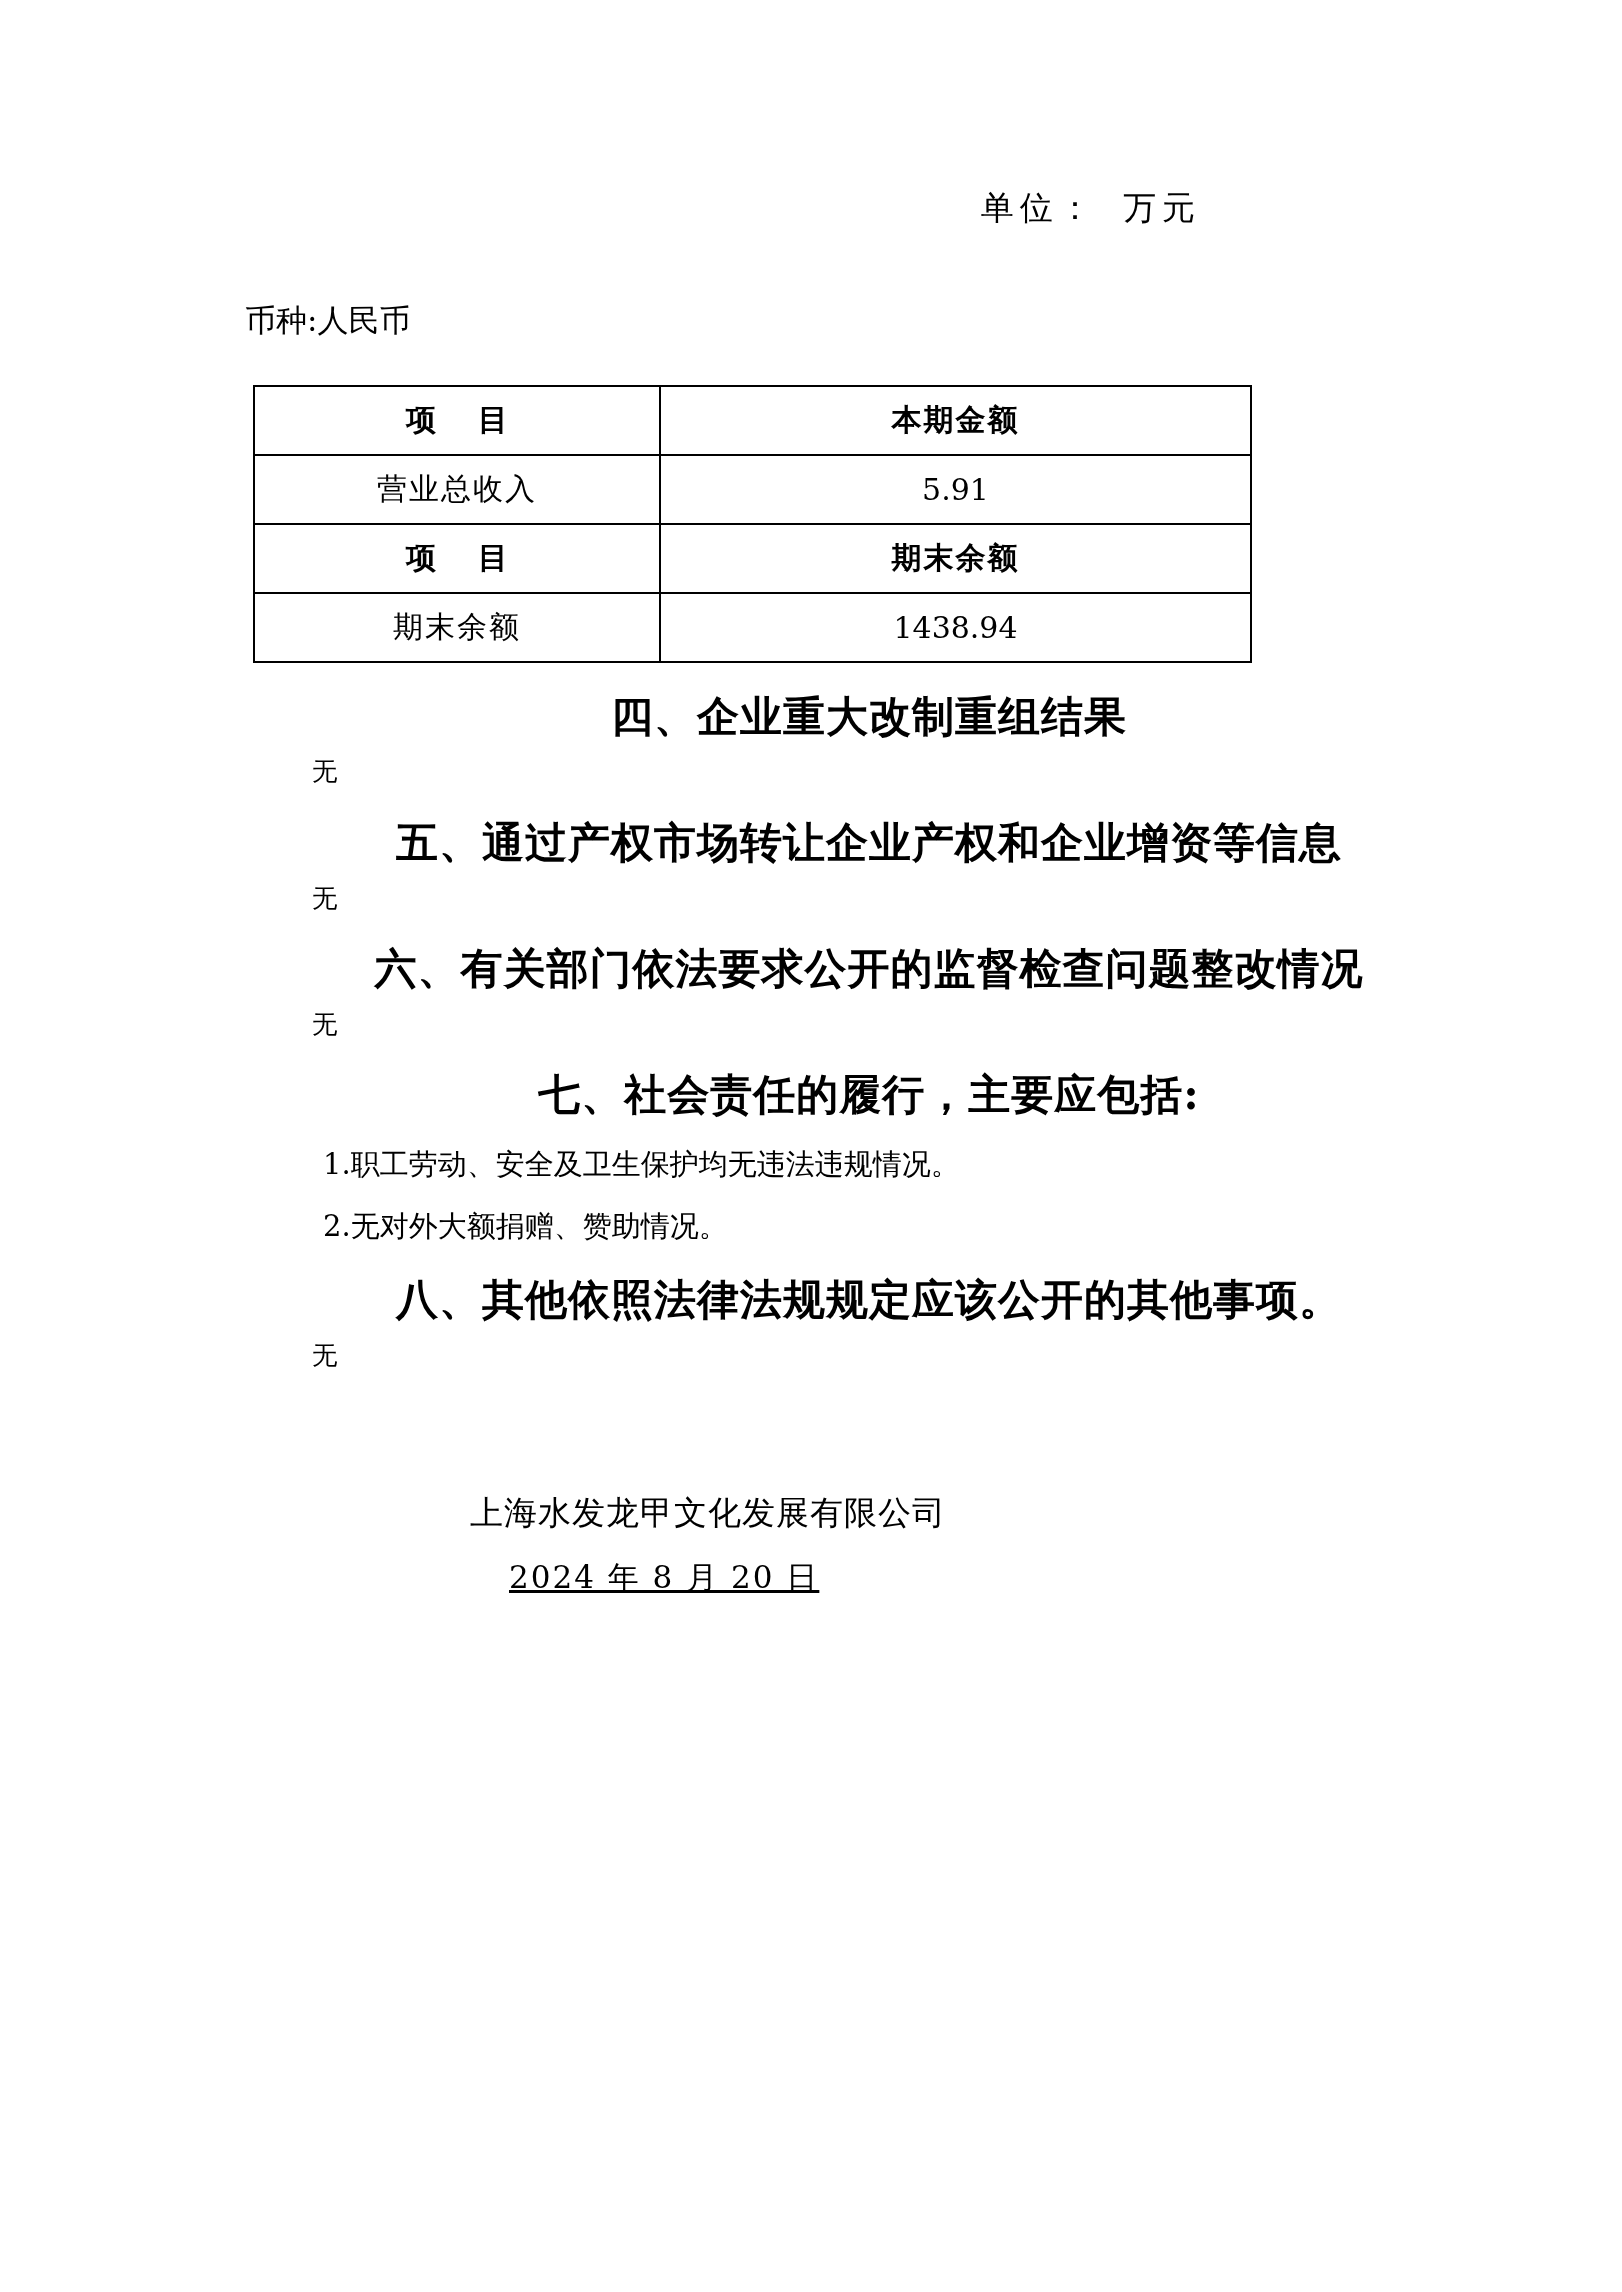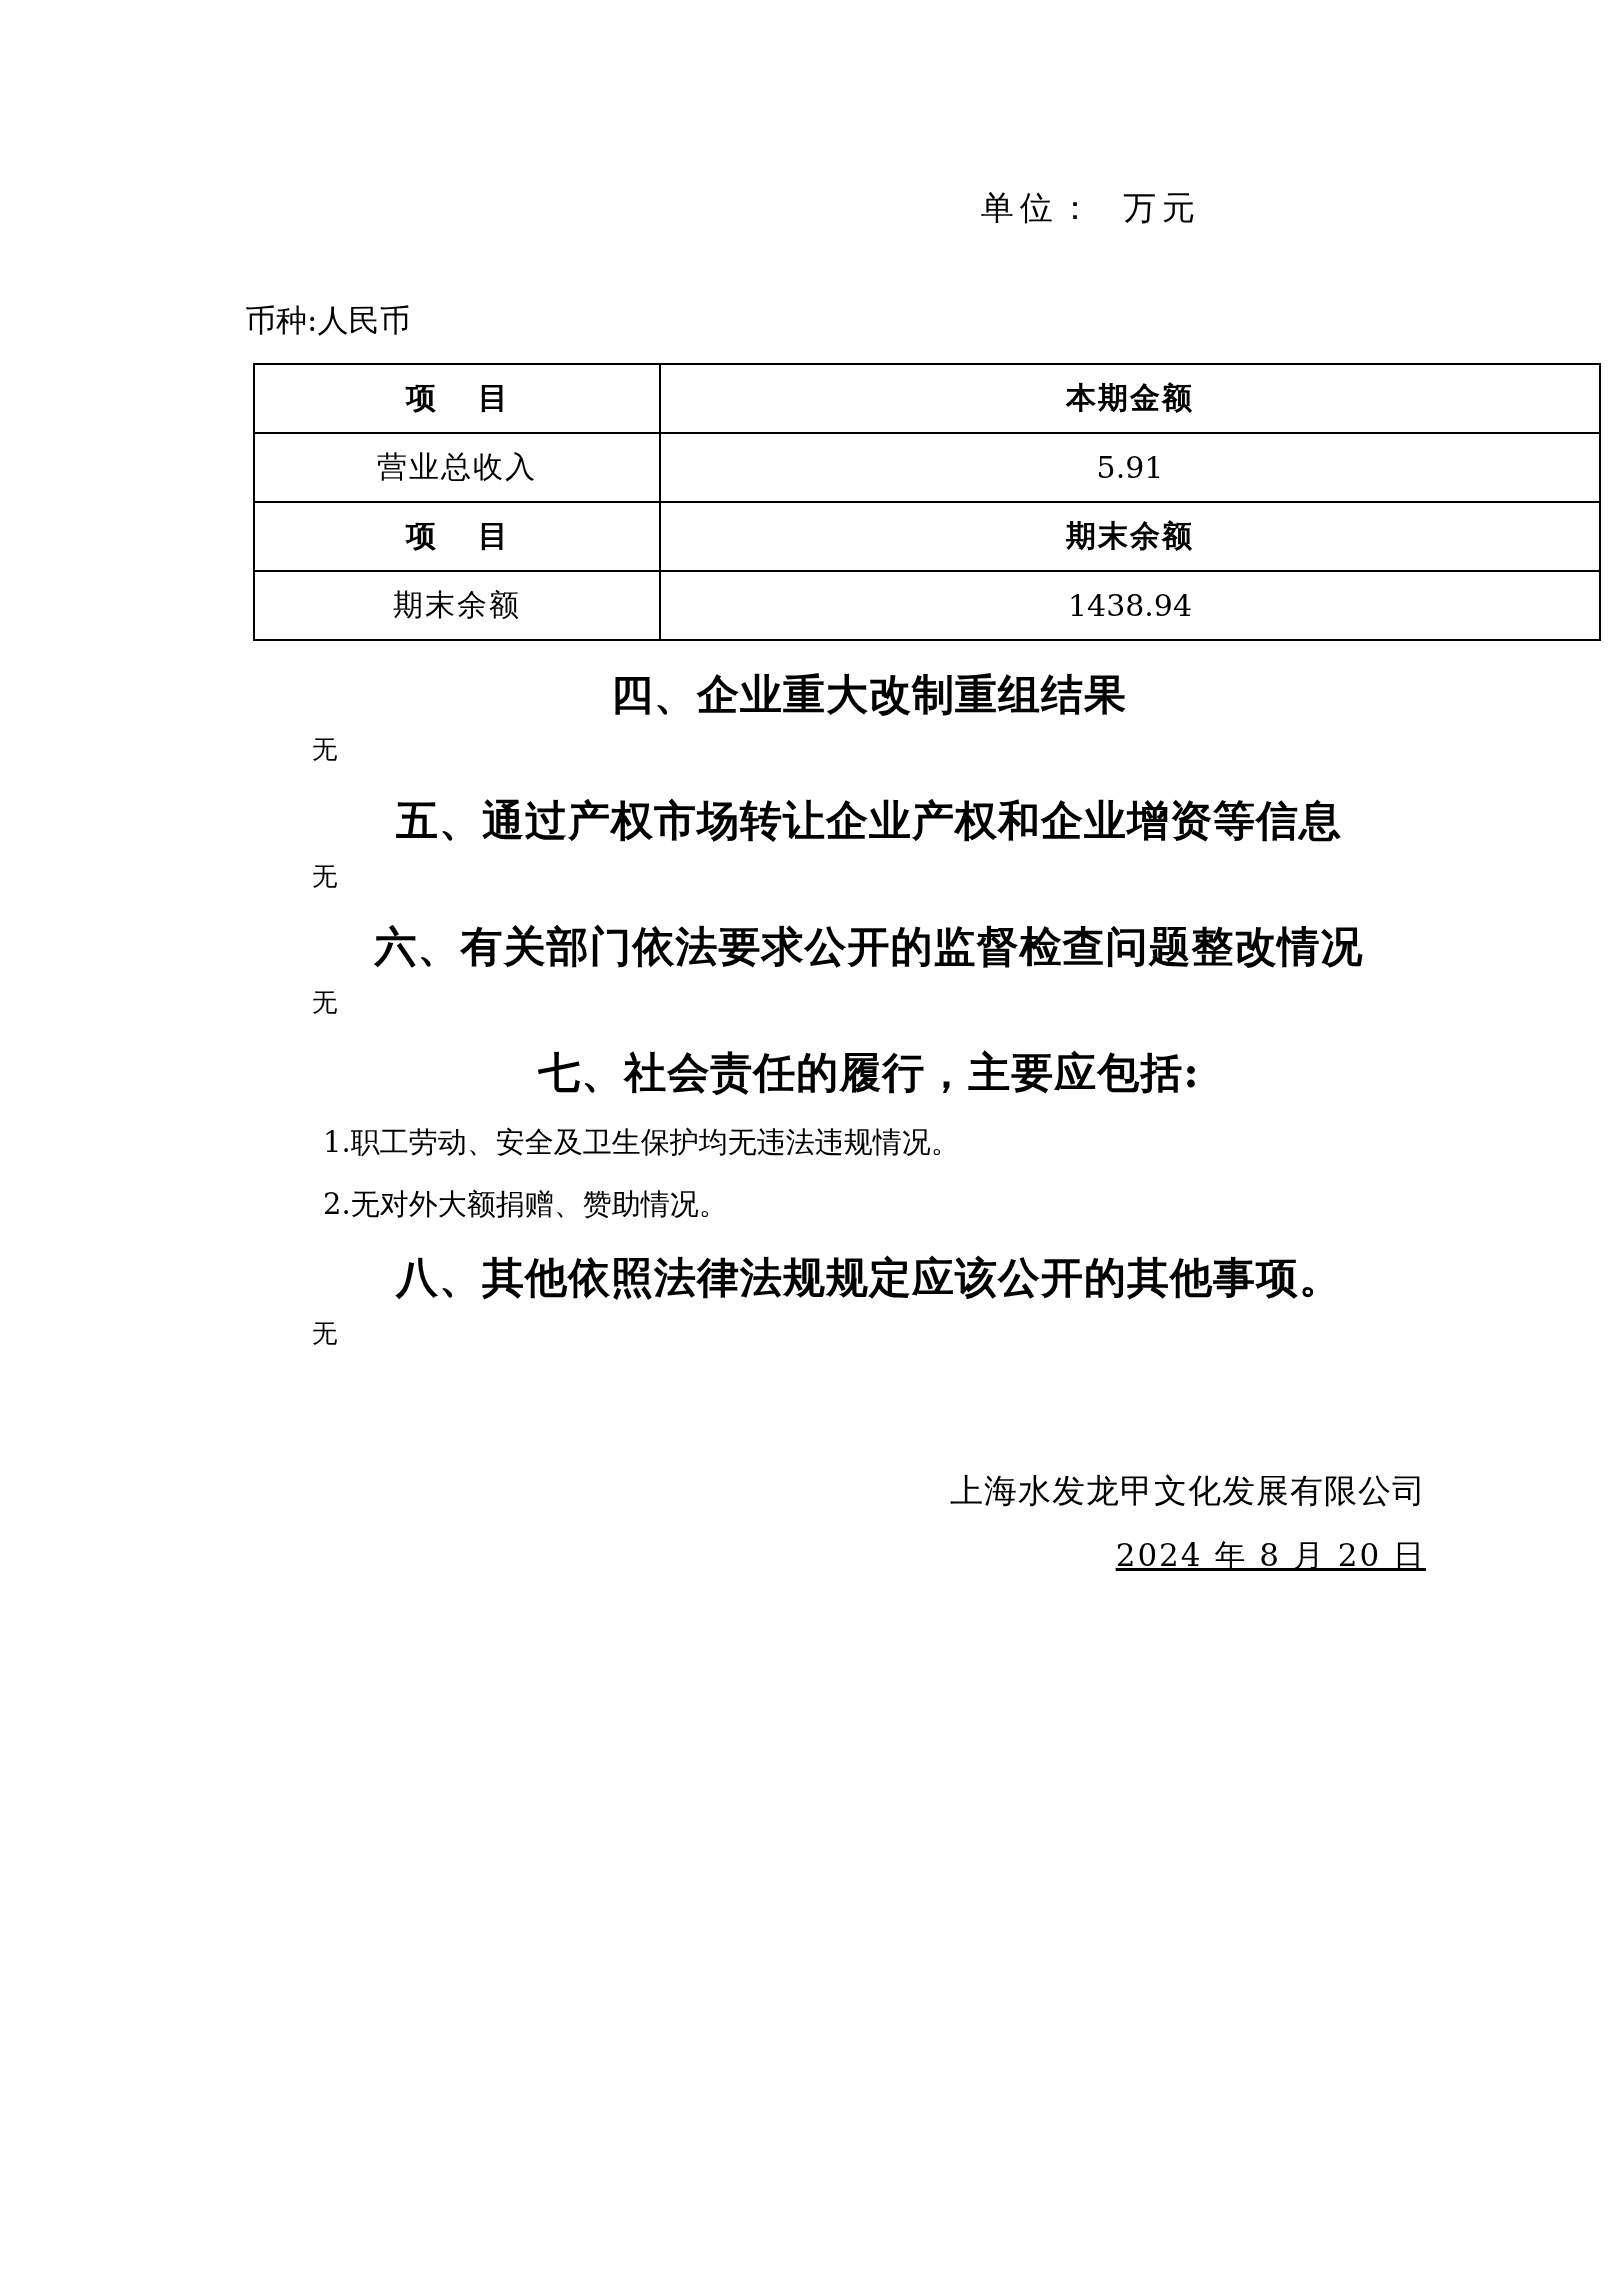--- a/index.html
+++ b/index.html
@@ -30,24 +30,24 @@
     letter-spacing: 5.9px;
     font-family: Liberation Mono, monospace;
   }
   .currency-line {
     margin-top: 69px;
     margin-left: 49px;
     font-size: 31px;
     font-family: "DejaVu Serif", "Liberation Serif", serif;
   }
   table.fin {
-    margin-top: 21px;
+    margin-top: 43px;
     margin-left: 57px;
     border-collapse: collapse;
-    width: 1348px;
+    width: 999px;
     table-layout: fixed;
   }
   table.fin td {
     border: 2px solid #000000;
     height: 65px;
     text-align: center;
     vertical-align: middle;
     font-size: 30px;
     font-family: "DejaVu Serif", "Liberation Serif", serif;
   }
@@ -76,21 +76,21 @@
     margin-left: 116px;
     font-size: 25.5px;
   }
   .list-item {
     margin-top: 21.6px;
     margin-left: 127px;
     font-size: 29px;
   }
   .sign-block {
     margin-top: 118px;
-    text-align: right;
+    text-align: left;
     padding-left: 274px;
   }
   .sign-company {
     font-size: 33px;
     letter-spacing: 1px;
   }
   .sign-date {
     margin-top: 21.6px;
     font-size: 31px;
     letter-spacing: 2px;

